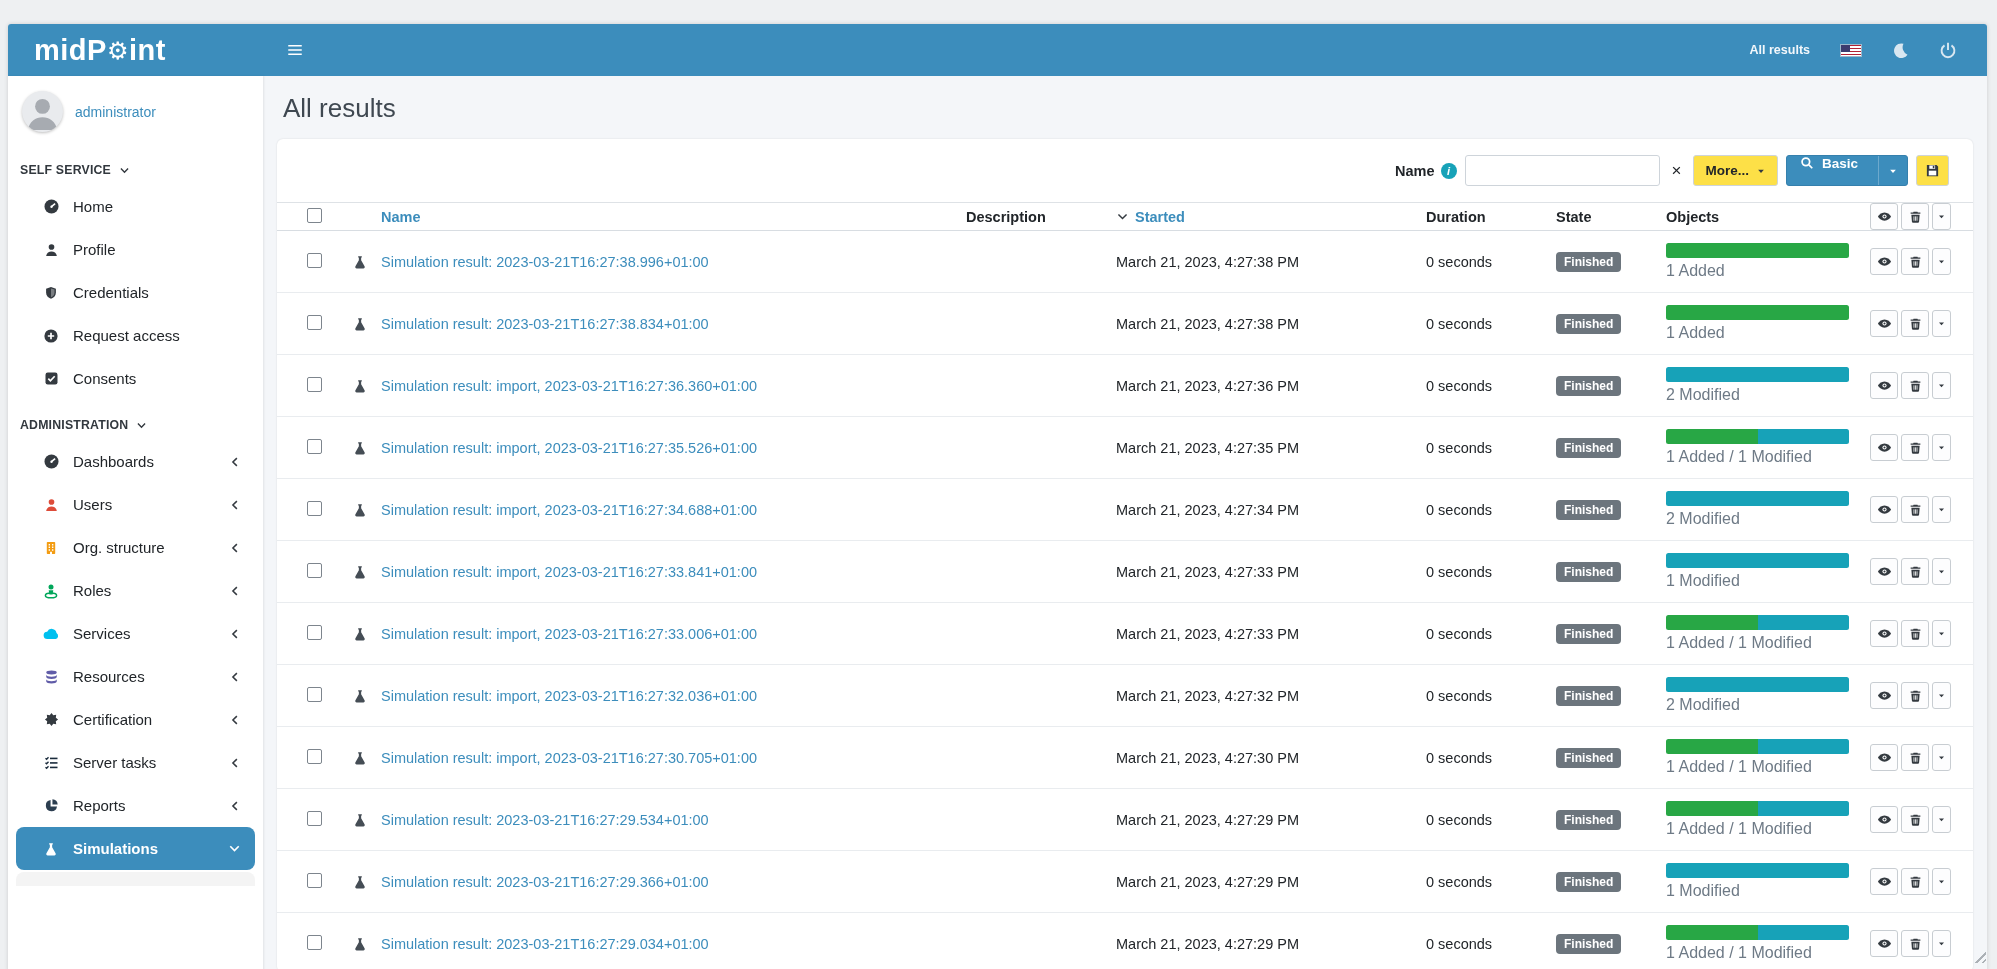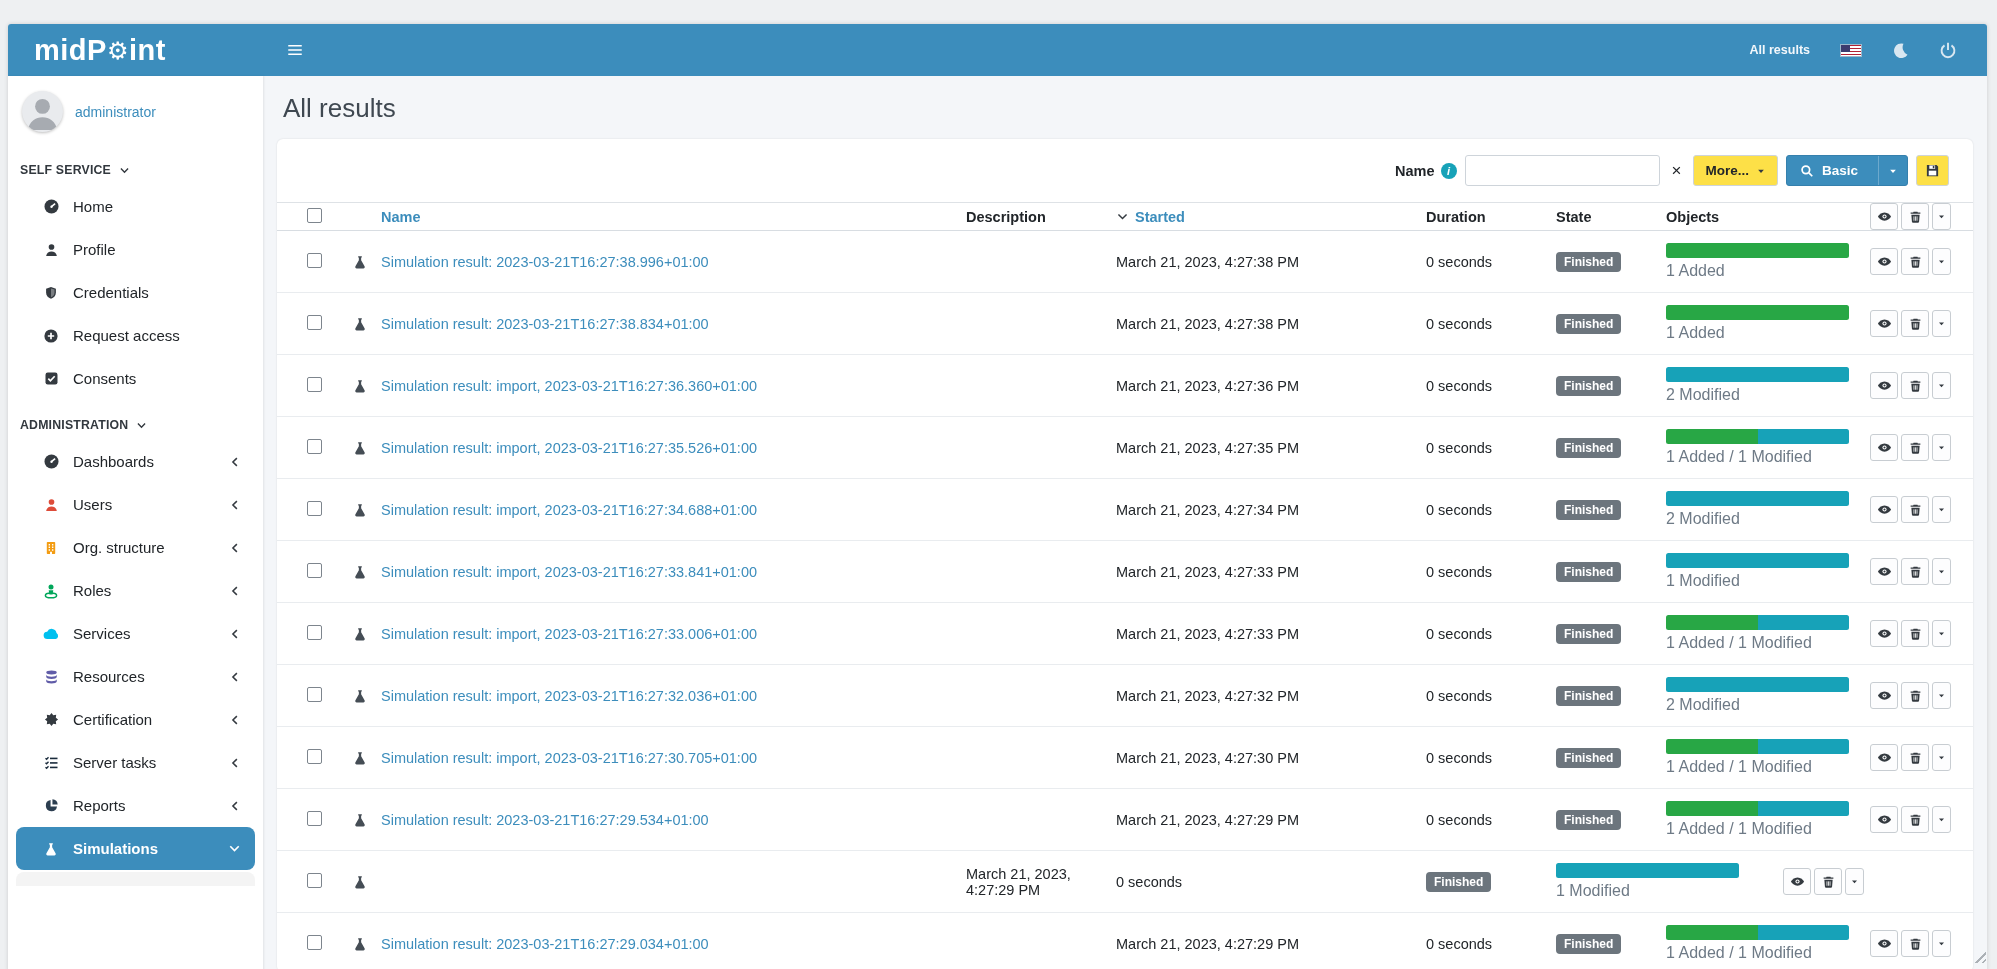--- a/index.html
+++ b/index.html
@@ -45,21 +45,21 @@
 
   
   .filterbar { display:flex; align-items:center; justify-content:flex-end; gap:8px; padding:16px 24px; }
   .f-label { font-size:14.5px; font-weight:bold; color:#212529; display:flex; align-items:center; gap:6px; }
   .info-dot { width:16px; height:16px; border-radius:50%; background:#17a2b8; color:#fff; font-size:11px; font-weight:bold; display:inline-flex; align-items:center; justify-content:center; font-style:italic; cursor:pointer; }
   .f-input { width:195px; height:31px; border:1px solid #ced4da; border-radius:3px; padding:0 8px; font-size:14px; color:#212529; background:#fff; }
   .f-clear { background:none; border:none; font-size:17px; color:#212529; cursor:pointer; padding:0 4px; line-height:1; }
   .btn { height:31px; border:1px solid #ced4da; background:#fde047; border-radius:3px; font-size:13.5px; color:#212529; display:inline-flex; align-items:center; gap:7px; padding:0 11px; cursor:pointer; font-weight:600; }
   .btn .caret { display:flex; color:#343a40; }
   .btn-primary { background:#3c8dbc; border-color:#3580ad; color:#fff; font-weight:bold; padding:0; overflow:hidden; }
-  .btn-primary .seg-main { display:flex; align-items:center; gap:8px; padding:0 13px; height:100%; }
+  .btn-primary .seg-main { display:flex; align-items:flex-start; gap:8px; padding:0 13px; height:100%; }
   .btn-primary .seg-caret { display:flex; align-items:center; padding:0 9px; height:100%; border-left:1px solid rgba(255,255,255,.25); color:#fff; }
   .btn-icon { width:33px; justify-content:center; padding:0; color:#343a40; }
 
   
   .grid { display:grid; grid-template-columns:44px 42px 585px 150px 310px 130px 110px 202px 1fr; align-items:center; padding:0 18px; }
   .thead { height:38px; border-top:1px solid #dee2e6; border-bottom:1px solid #d8dde2; font-size:14.5px; font-weight:bold; color:#212529; }
   .thead .sortable { color:#3c8dbc; cursor:pointer; }
   .sort-wrap { display:flex; align-items:center; gap:6px; }
   .sort-chev { color:#343a40; display:flex; }
   .trow { height:62px; border-bottom:1px solid #e9ecef; font-size:14.5px; color:#212529; }
@@ -834,20 +834,21 @@
               </div>
               <div class="grid trow">
                 <div><span class="cb"></span></div>
                 <div class="flask-cell">
                   <span>
                     <svg width="14" height="16" viewBox="0 0 16 16" fill="currentColor">
                       <path d="M5.9 1.4h4.2v1.4h-.8v3.1l3.9 6.9a1.7 1.7 0 0 1-1.5 2.6H4.3a1.7 1.7 0 0 1-1.5-2.6l3.9-6.9V2.8h-.8z"></path>
                     </svg>
                   </span>
                 </div>
+                <div><a class="name-link">Simulation result: 2023-03-21T16:27:29.366+01:00</a></div>
                 <div></div>
                 <div>March 21, 2023, 4:27:29 PM</div>
                 <div>0 seconds</div>
                 <div><span class="state-badge">Finished</span></div>
                 <div class="obj-cell">
                   <div class="obj-bar">
                     <span class="seg" style="width: 100%; background: rgb(23, 162, 184);"></span>
                   </div>
                   <div class="obj-label">1 Modified</div>
                 </div>

